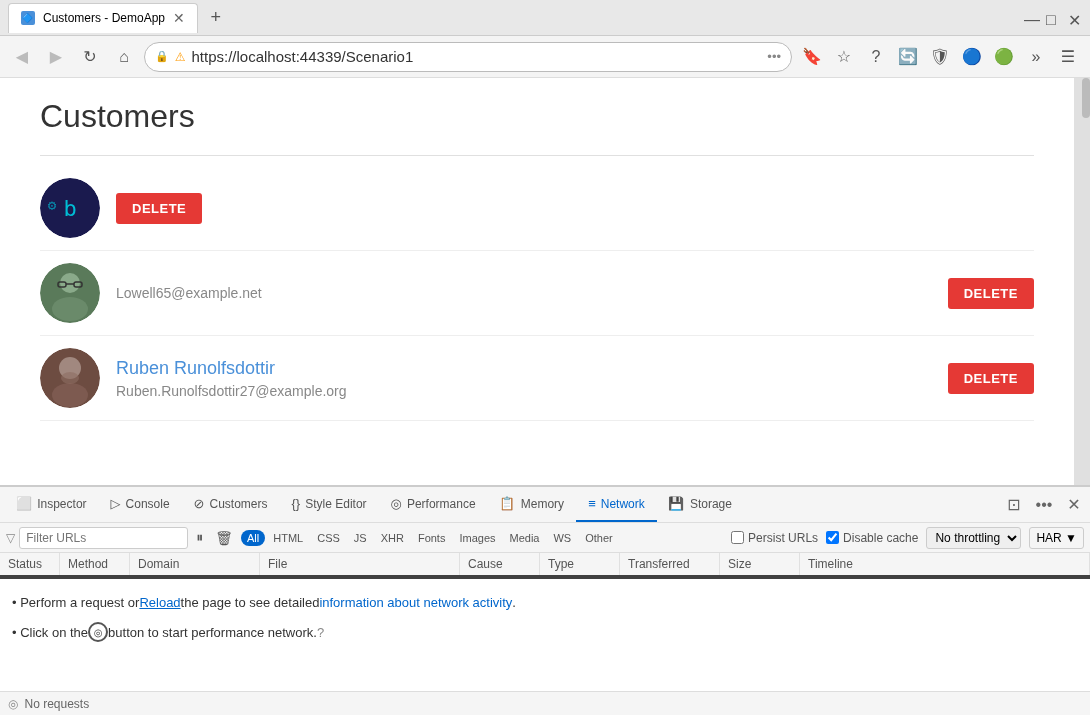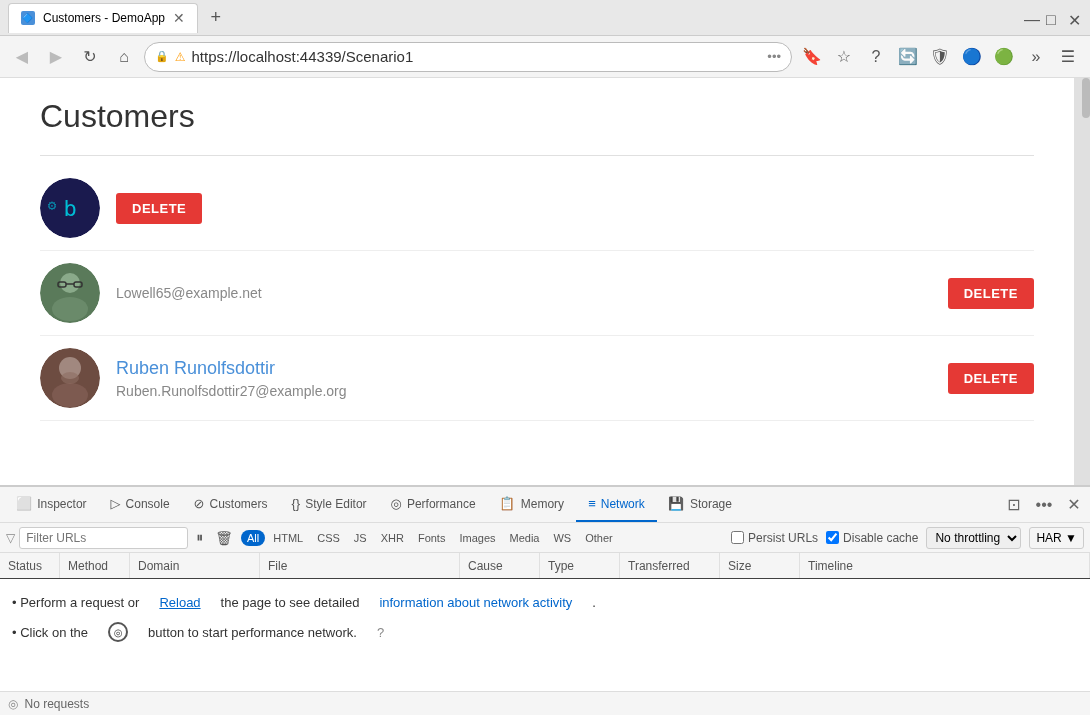--- a/index.html
+++ b/index.html
@@ -229,21 +229,21 @@
       font-size: 12px;
       padding: 0 6px;
       cursor: pointer;
       background: #f5f5f5;
     }
 
     
     .network-headers {
       display: flex;
       background: #f5f5f5;
-      border-bottom: 1px solid #404040;
+      border-bottom: 4px solid #404040;
       height: 26px;
       align-items: center;
       font-size: 12px;
       color: #555;
     }
 
     .net-col { padding: 0 8px; border-right: 1px solid #e0e0e0; height: 100%; display: flex; align-items: center; }
     .col-status { width: 60px; }
     .col-method { width: 70px; }
     .col-file { width: 200px; }
@@ -255,21 +255,21 @@
     .col-timeline { flex: 1; }
 
     
     .network-empty {
       padding: 16px 12px;
       font-size: 13px;
       color: #333;
       flex: 1;
     }
 
-    .network-empty p { margin-bottom: 12px; display: flex; align-items: center; gap: 20px; }
+    .network-empty p { margin-bottom: 12px; display: flex; align-items: center; gap: 0; }
     .reload-link { color: #0066cc; cursor: pointer; text-decoration: underline; }
     .info-link { color: #0066cc; cursor: pointer; }
     .perf-icon-inline {
       width: 20px;
       height: 20px;
       border: 2px solid #555;
       border-radius: 50%;
       display: inline-flex;
       align-items: center;
       justify-content: center;

